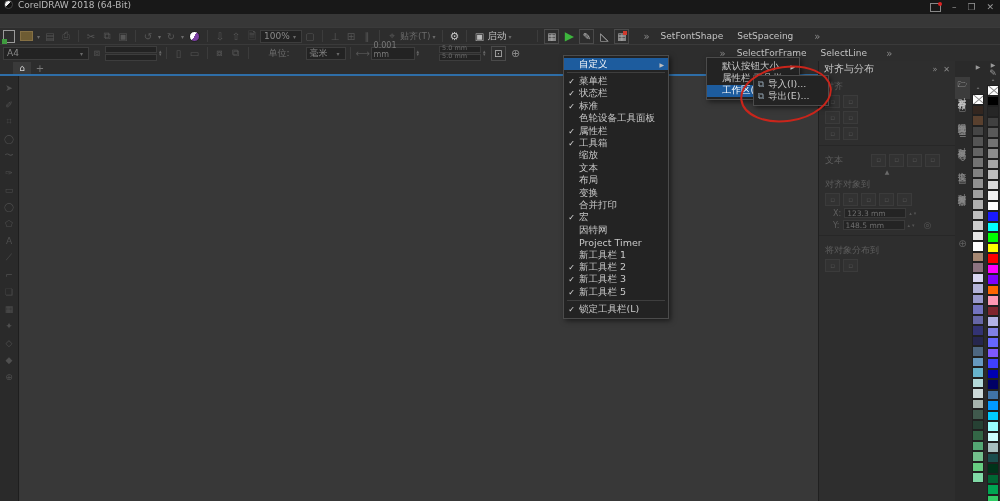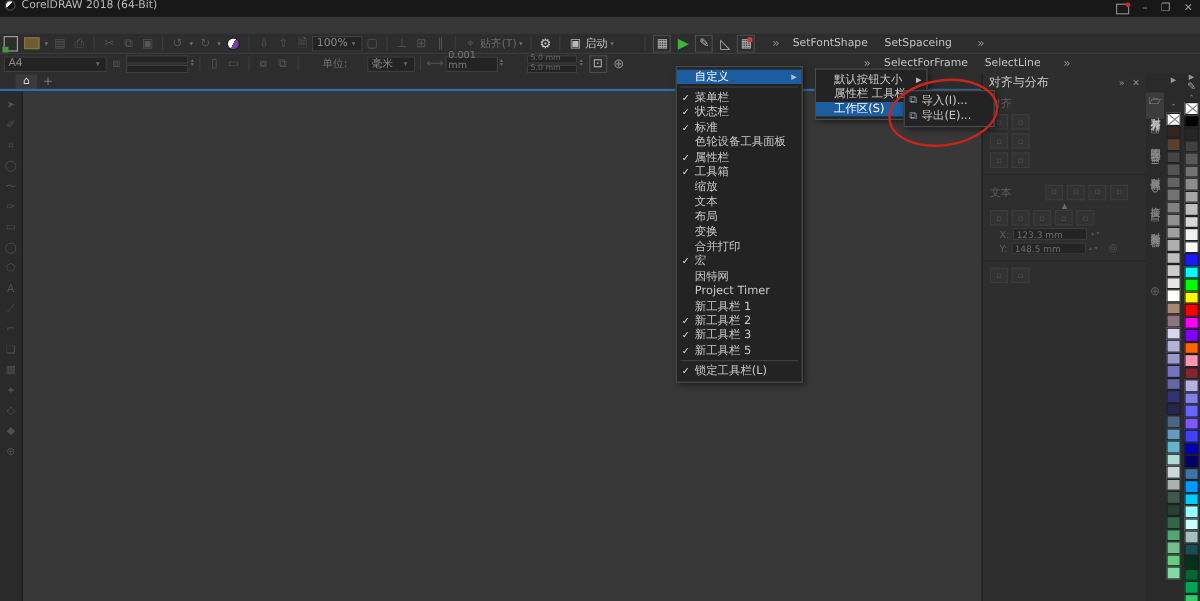--- a/index.html
+++ b/index.html
@@ -55,21 +55,21 @@
   
   #toolbox { left:0; top:76px; width:19px; height:425px; background:#2a2a2a; border-right:1px solid #1e1e1e; display:flex; flex-direction:column; align-items:center; padding-top:3px; }
   .tool { width:17px; height:17px; display:flex; align-items:center; justify-content:center; color:#4f4f4f; font-size:9px; }
 
   
   #canvas { left:20px; top:76px; width:798px; height:425px; background:#383838; }
 
   
   .popup { position:absolute; background:#232323; border:1px solid #4b4b4b; box-shadow:2px 2px 5px rgba(0,0,0,.5); padding:2px 0; z-index:5; }
   #context-menu { left:563px; top:55px; width:106px; }
-  #submenu-customize { left:679px; top:57px; width:94px; }
+  #submenu-customize { left:706px; top:57px; width:94px; }
   #submenu-workspace { left:753px; top:75px; width:76px; }
   .mi { height:12.4px; display:flex; align-items:center; font-size:9.5px; color:#c9c9c9; position:relative; padding-right:4px; }
   .mi .chk { width:15px; text-align:center; font-size:8px; color:#e0e0e0; flex:0 0 15px; }
   .mi .lbl { flex:1 1 auto; white-space:nowrap; }
   .mi .sub-arrow { font-size:6px; color:#bdbdbd; margin-left:4px; }
   .mi.hl { background:#1d5c9e; color:#ffffff; }
   .msep { height:1px; background:#3e3e3e; margin:2px 3px; }
   .mi .wicon { width:14px; text-align:center; color:#8fa0ad; font-size:9px; flex:0 0 14px; }
 
   
@@ -290,20 +290,21 @@
     <div class="drow" style="align-items:center">
       <div class="dsec-label" style="width:46px">文本</div>
       <div class="dgrid" id="text-grid">
           <span class="dbtn">▫</span>
           <span class="dbtn">▫</span>
           <span class="dbtn">▫</span>
           <span class="dbtn">▫</span>
         </div>
     </div>
     <div class="collapse-arrow">▲</div>
+    <div class="dsec-label">对齐对象到</div>
     <div class="dgrid" id="align-to-grid">
         <span class="dbtn">▫</span>
         <span class="dbtn">▫</span>
         <span class="dbtn">▫</span>
         <span class="dbtn">▫</span>
         <span class="dbtn">▫</span>
       </div>
     <div class="xyrow">
       <span>X:</span>
       <span class="xyfield">
@@ -319,20 +320,21 @@
       <span class="xyfield">
           <span>148.5 mm</span>
         </span>
       <span class="xyspin">
           <span>▴</span>
           <span>▾</span>
         </span>
       <span class="target-icon">◎</span>
     </div>
     <div class="dhr"></div>
+    <div class="dsec-label">将对象分布到</div>
     <div class="dgrid" id="distribute-to-grid">
         <span class="dbtn">▫</span>
         <span class="dbtn">▫</span>
       </div>
   </div>
 
   <div id="docker-tabs" class="abs">
       <div class="vtab active">
         <span class="vicon">🗁</span>
         <span class="vlbl">对齐与分布</span>

